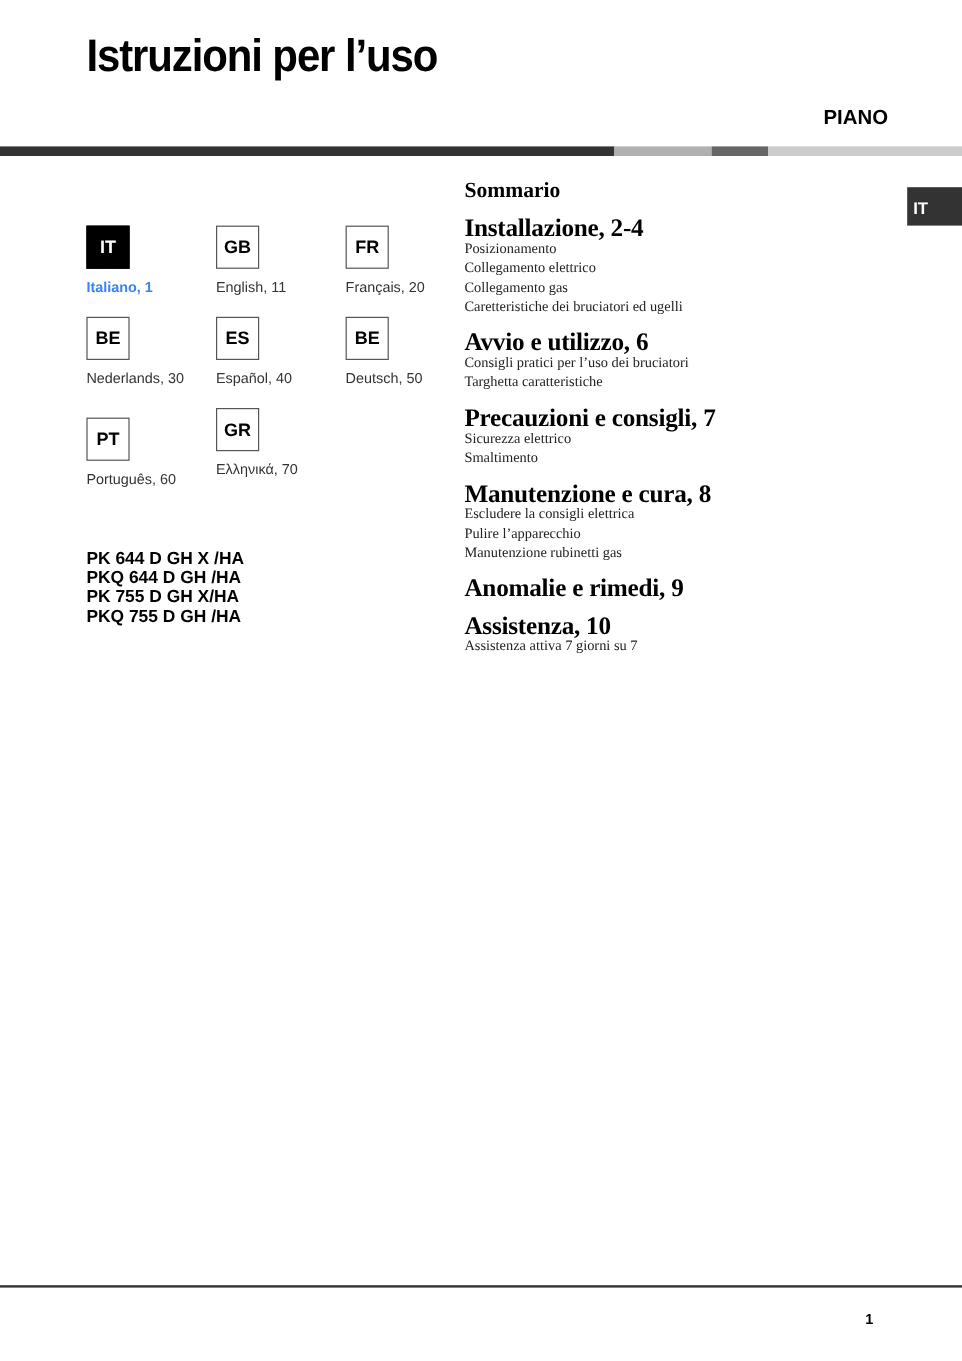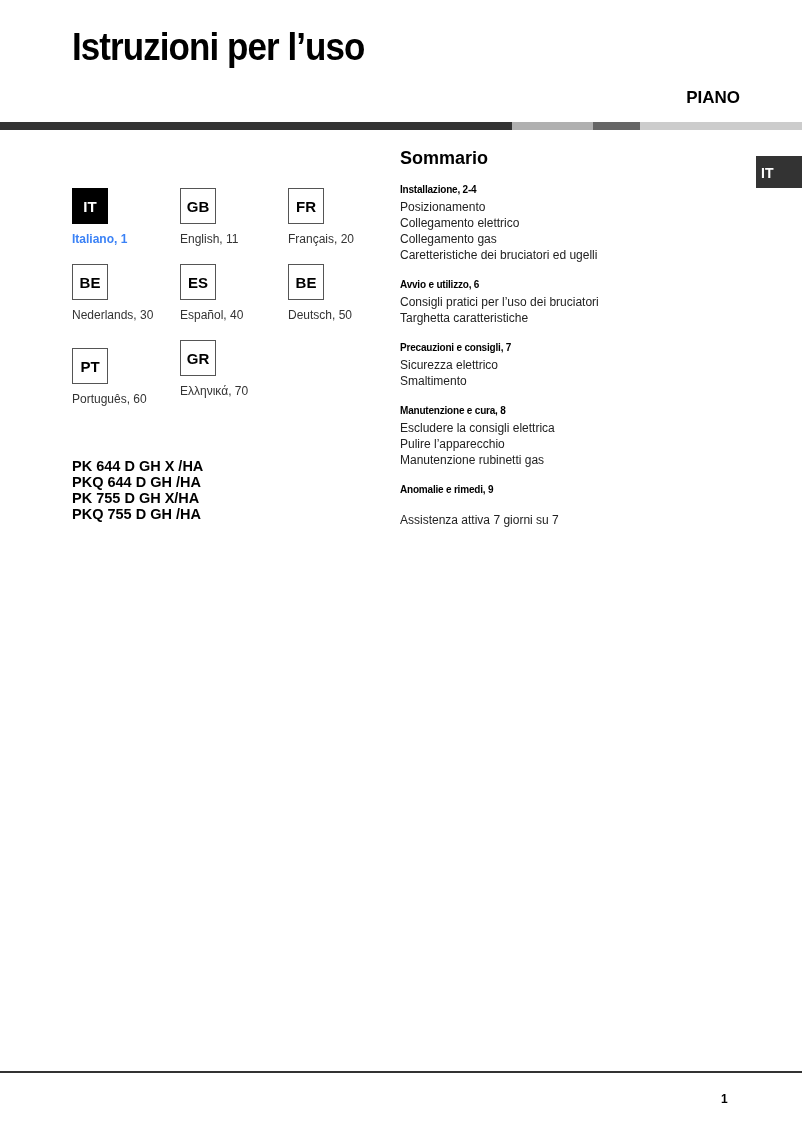--- a/index.html
+++ b/index.html
@@ -13,24 +13,24 @@
               background: #333; color: #fff; font-weight: bold; font-size: 14px;
               box-sizing: border-box; padding: 9px 0 0 5px; }
   .lang { position: absolute; }
   .lang .box { width: 36px; height: 36px; border: 1px solid #555; box-sizing: border-box;
                display: flex; align-items: center; justify-content: center;
                font-weight: bold; font-size: 15px; }
   .lang .box.active { background: #000; color: #fff; border-color: #000; }
   .lang .label { font-size: 12px; color: #333; margin-top: 8px; white-space: nowrap; }
   .lang .label.active { font-weight: bold; color: #3b82f6; }
   .models { position: absolute; left: 72px; top: 458px; font-size: 14.5px; font-weight: bold; line-height: 16px; }
-  .toc { position: absolute; left: 400px; top: 148px; width: 320px; }
+  .toc { position: absolute; left: 387px; top: 148px; width: 320px; font-family: Liberation Serif, serif; }
   .toc h1 { font-size: 18px; margin: 0 0 12px 0; font-weight: bold; }
   .toc .sec { margin-bottom: 13px; }
-  .toc .sec h2 { font-size: 10px; font-weight: bold; margin: 0; line-height: 18px; letter-spacing: -0.2px; }
+  .toc .sec h2 { font-size: 21px; font-weight: bold; margin: 0; line-height: 18px; letter-spacing: -0.2px; }
   .toc .sec div { font-size: 12px; color: #222; line-height: 16px; }
   .footer-line { position: absolute; left: 0; top: 1071px; width: 802px; height: 2px; background: #333; }
   .page-num { position: absolute; left: 721px; top: 1092px; font-size: 12px; font-weight: bold; }
 </style>
 </head>
 <body>
 
 <div class="title">Istruzioni per l’uso</div>
 <div class="category">PIANO</div>
 
@@ -106,19 +106,20 @@
       <div class="sec">
         <h2>Manutenzione e cura, 8</h2>
         <div>Escludere la consigli elettrica</div>
         <div>Pulire l’apparecchio</div>
         <div>Manutenzione rubinetti gas</div>
       </div>
       <div class="sec">
         <h2>Anomalie e rimedi, 9</h2>
       </div>
       <div class="sec">
+        <h2>Assistenza, 10</h2>
         <div>Assistenza attiva 7 giorni su 7</div>
       </div>
     </div>
 </div>
 
 <div class="footer-line"></div>
 <div class="page-num">1</div>
 
 </body></html>

